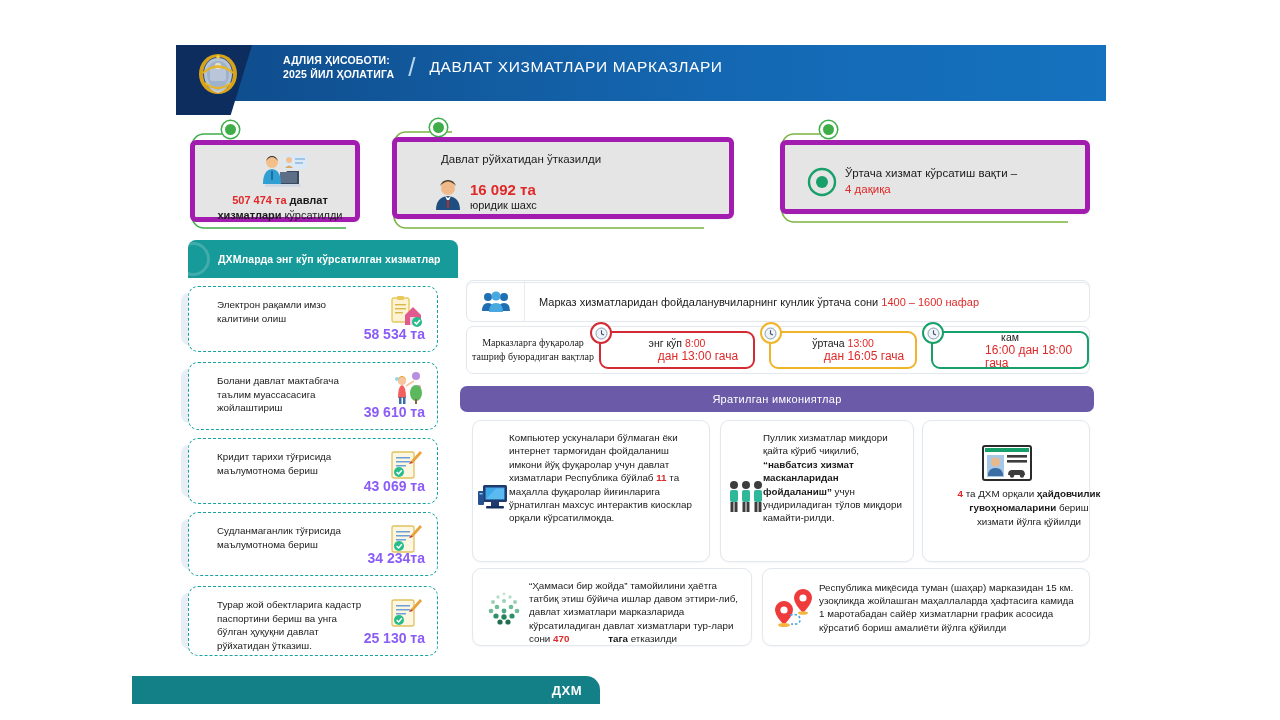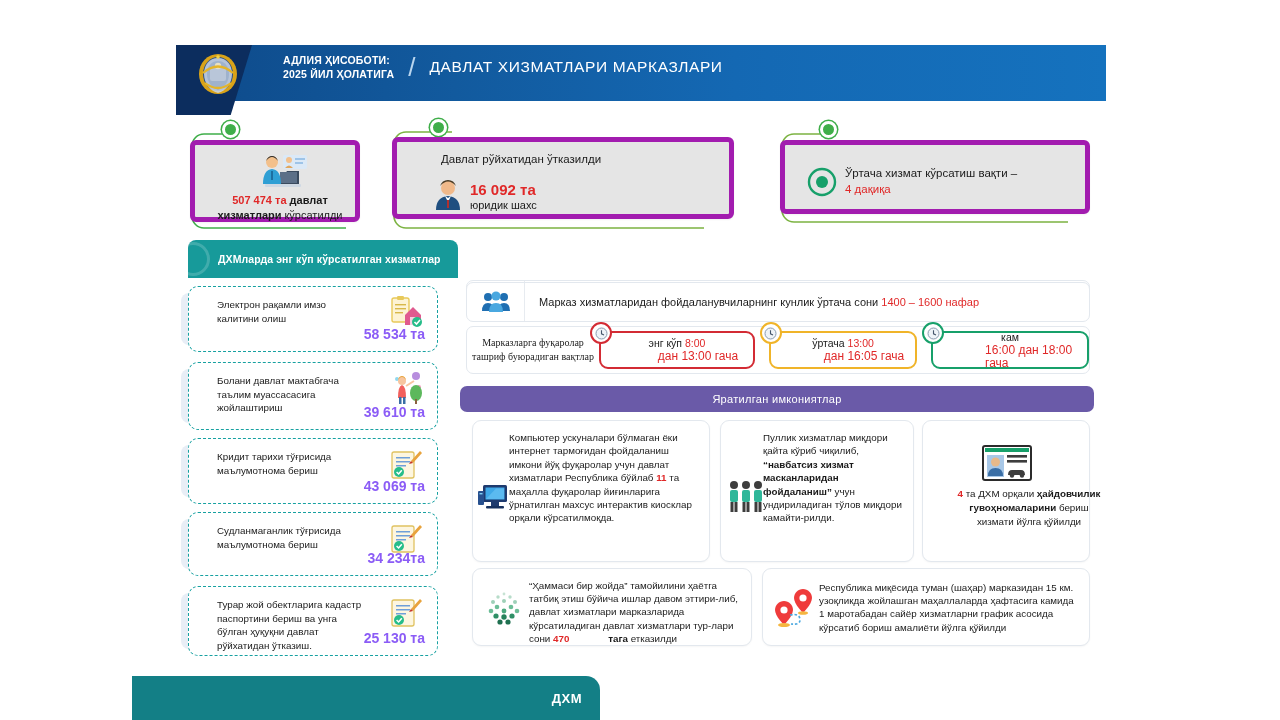--- a/index.html
+++ b/index.html
@@ -205,21 +205,21 @@
   .bot-text { position: absolute; font-size: 9.8px; line-height: 13.2px; color: #1a1a1a; }
   #bot1 .bot-text { left: 56px; top: 10px; width: 216px; }
   #bot2 .bot-text { left: 56px; top: 12px; width: 262px; }
   .bot-text .red { color: #e02828; font-weight: bold; }
   .bot-text b { font-weight: bold; padding-left: 36px; }
   #bot1 .bot-icon { position: absolute; left: 12px; top: 20px; width: 38px; height: 38px; }
   #bot2 .bot-icon { position: absolute; left: 10px; top: 18px; width: 42px; height: 42px; }
 
   
   .footer {
-    position: absolute; left: 132px; top: 676px; width: 468px; height: 44px;
+    position: absolute; left: 132px; top: 676px; width: 468px; height: 28px;
     background: #137f86; border-radius: 0 14px 0 0;
     display: flex; align-items: center; justify-content: flex-end;
   }
   .footer span {
     color: #ffffff; font-size: 13px; font-weight: bold; letter-spacing: .5px;
     margin-right: 18px;
   }
 </style>
 </head>
 <body>

